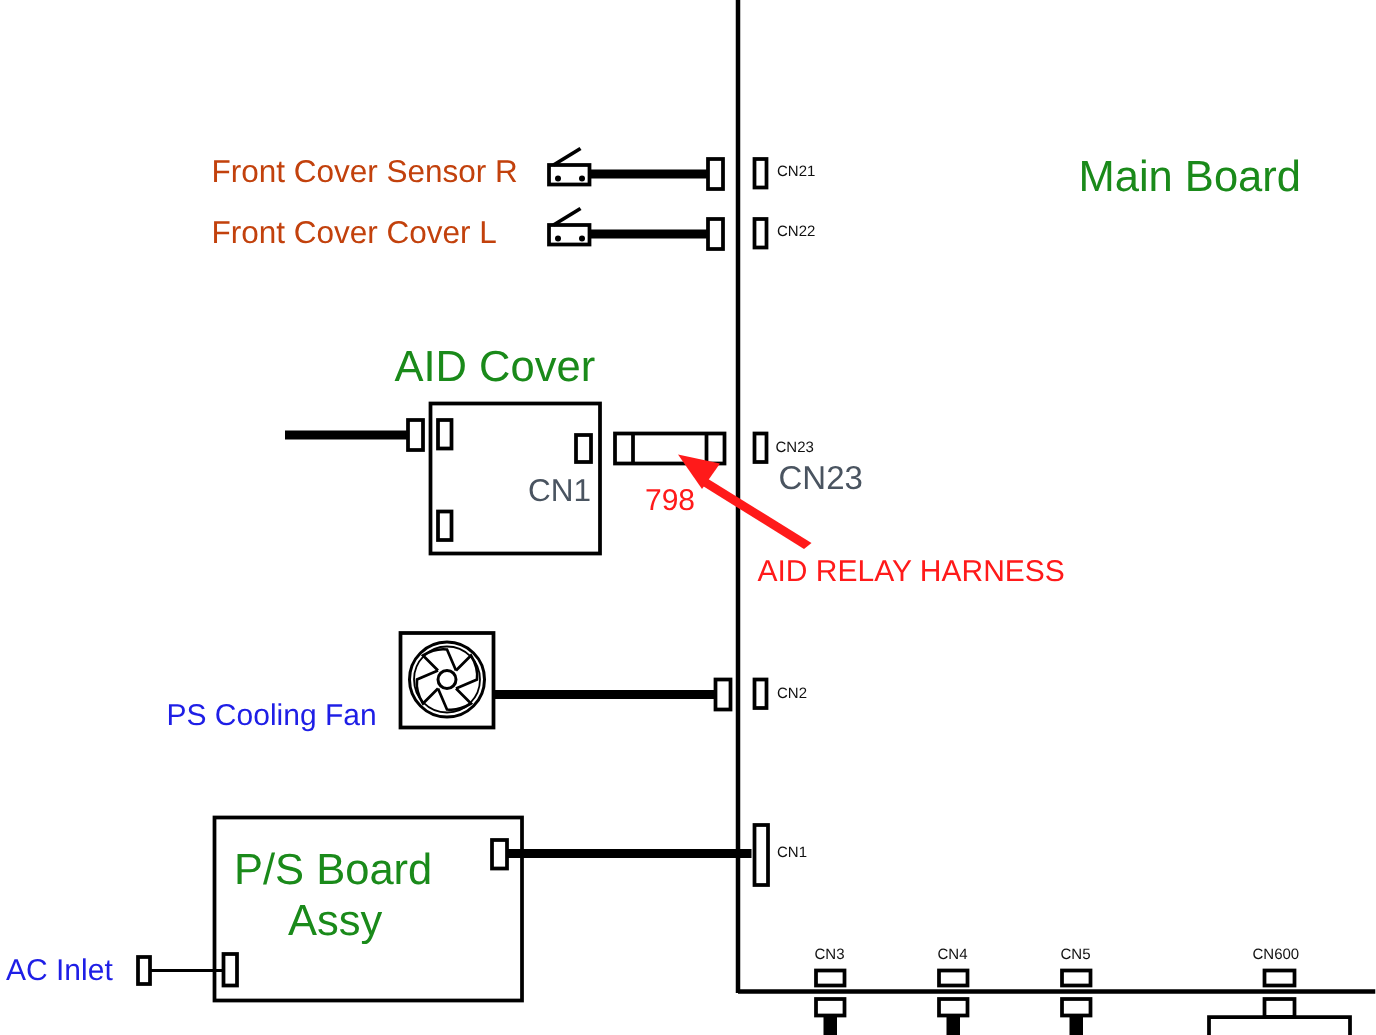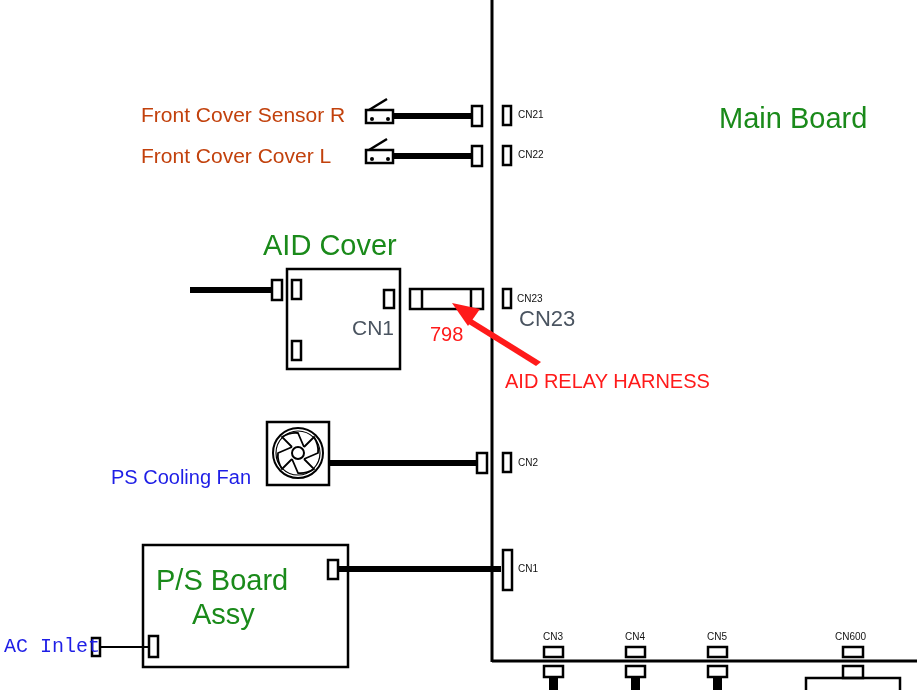--- a/index.html
+++ b/index.html
@@ -110,21 +110,21 @@
 <div class="lbl orange" style="left:141px; top:104px;">Front Cover Sensor R</div>
 <div class="lbl orange" style="left:141px; top:145px;">Front Cover Cover L</div>
 <div class="lbl green" style="left:719px; top:104px;">Main Board</div>
 <div class="lbl green" style="left:263px; top:231px;">AID Cover</div>
 <div class="lbl cnbig" style="left:352px; top:317px; font-size:21px;">CN1</div>
 <div class="lbl red" style="left:430px; top:324px;">798</div>
 <div class="lbl red" style="left:505px; top:371px;">AID RELAY HARNESS</div>
 <div class="lbl blue" style="left:111px; top:451px;margin-top:16px;">PS Cooling Fan</div>
 <div class="lbl green" style="left:156px; top:566px;">P/S Board</div>
 <div class="lbl green" style="left:156px; top:600px;margin-left:36px;">Assy</div>
-<div class="lbl blue" style="left:4px; top:637px;font-family:Liberation Mono, monospace;">AC Inlet</div>
+<div class="lbl blue" style="left:4px; top:637px;">AC Inlet</div>
 
 <div class="lbl cnsmall" style="left:518px; top:110px;">CN21</div>
 <div class="lbl cnsmall" style="left:518px; top:150px;">CN22</div>
 <div class="lbl cnsmall" style="left:517px; top:294px;">CN23</div>
 <div class="lbl cnbig" style="left:519px; top:308px;">CN23</div>
 <div class="lbl cnsmall" style="left:518px; top:458px;">CN2</div>
 <div class="lbl cnsmall" style="left:518px; top:564px;">CN1</div>
 <div class="lbl cnsmall" style="left:543px; top:632px;">CN3</div>
 <div class="lbl cnsmall" style="left:625px; top:632px;">CN4</div>
 <div class="lbl cnsmall" style="left:707px; top:632px;">CN5</div>

